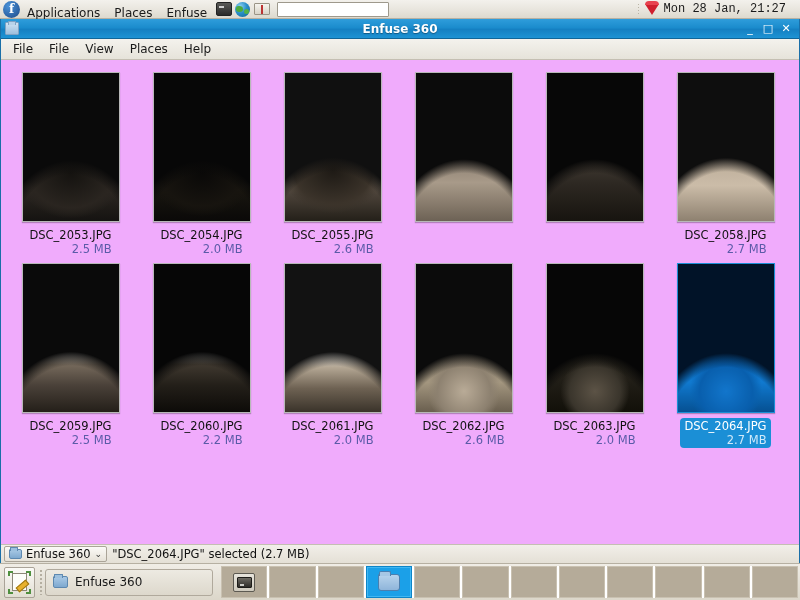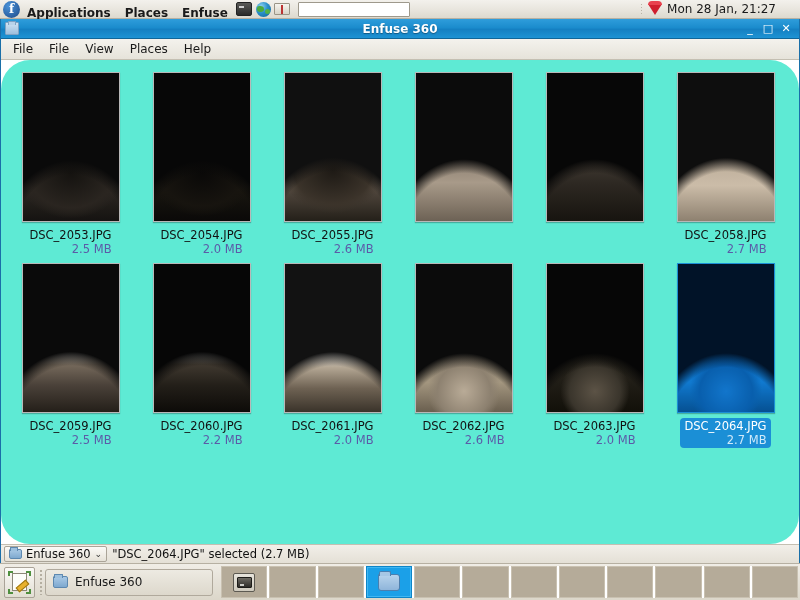--- a/index.html
+++ b/index.html
@@ -20,21 +20,21 @@
     display: flex; align-items: center;
   }
   .panel-logo {
     width: 17px; height: 17px; margin-left: 3px; border-radius: 50%;
     background: radial-gradient(circle at 35% 30%, #4b93d9 0%, #2a5fa0 70%, #1d4578 100%);
     color:#fff; font-family:"DejaVu Serif", serif; font-size:12px; font-weight:bold;
     display:flex; align-items:center; justify-content:center; line-height:1;
   }
   .panel-menu {
     padding: 4px 7px; height: 19px; line-height: 19px;
-    font-size: 12px; color: #1a1a1a; cursor: default; white-space: nowrap; font-weight: bold;
+    font-size: 12px; color: #1a1a1a; cursor: default; white-space: nowrap;
   }
   .panel-icon {
     width: 17px; height: 17px; margin: 0 1px; position: relative;
     display:flex; align-items:center; justify-content:center;
   }
   .ico-term {
     width: 16px; height: 14px; border-radius: 2px;
     background: linear-gradient(to bottom, #5a5a58, #2b2b2a);
     border: 1px solid #222; position: relative;
   }
@@ -63,21 +63,21 @@
     content:""; position:absolute; left:50%; top:1px; width:2px; height:9px;
     background:#b33; transform:translateX(-50%);
   }
   #panel-search {
     width: 112px; height: 15px; margin-left: 6px;
     background: #ffffff; border: 1px solid #9e998c;
     border-radius: 1px; font-size: 11px; padding: 0 3px; color:#111;
     font-family: "DejaVu Sans", "Liberation Sans", sans-serif;
   }
   #panel-right {
-    margin-left: auto; display: flex; align-items: center; padding-right: 24px; gap: 5px;
+    margin-left: auto; display: flex; align-items: center; padding-right: 14px; gap: 5px; font-family: Liberation Mono, monospace;
   }
   .panel-grip { width:3px; height:13px; background-image: radial-gradient(#b9b3a5 0.7px, transparent 0.8px); background-size:3px 3px; }
   .ico-gem {
     width:0; height:0; position:relative;
     border-left: 7px solid transparent; border-right: 7px solid transparent;
     border-top: 11px solid #cf1f2e;
   }
   .ico-gem::before{
     content:""; position:absolute; left:-7px; top:-14px; width:14px; height:4px;
     background:#e8424f; border-radius: 7px 7px 0 0;
@@ -129,23 +129,22 @@
     background: linear-gradient(to bottom,#f4f2ed,#e6e3da);
     border-bottom:1px solid #c4bfb2;
     display:flex; align-items:center; padding-left:4px;
   }
   .menu-item {
     padding:0 8px; height:21px; line-height:21px; font-size:12px; color:#1a1a1a; cursor:default;
   }
 
   
   #iconview {
-    flex:1 1 auto; background:#5eead4; position:relative; overflow:hidden;
+    flex:1 1 auto; background:#f0abfc; position:relative; overflow:hidden;
     padding: 6px 0 0 0;
-    border-radius: 29px;
   }
   .icon-row { display:flex; }
   .icon-cell {
     width:123px; margin-left:8px; display:flex; flex-direction:column; align-items:center;
     padding-top:6px; cursor:default;
   }
   .thumb-wrap {
     width:98px; height:150px; background:#0d0d0d;
     border:1px solid #b8b8b8; position:relative; overflow:hidden;
     box-shadow: 0 1px 1px rgba(0,0,0,0.25);

